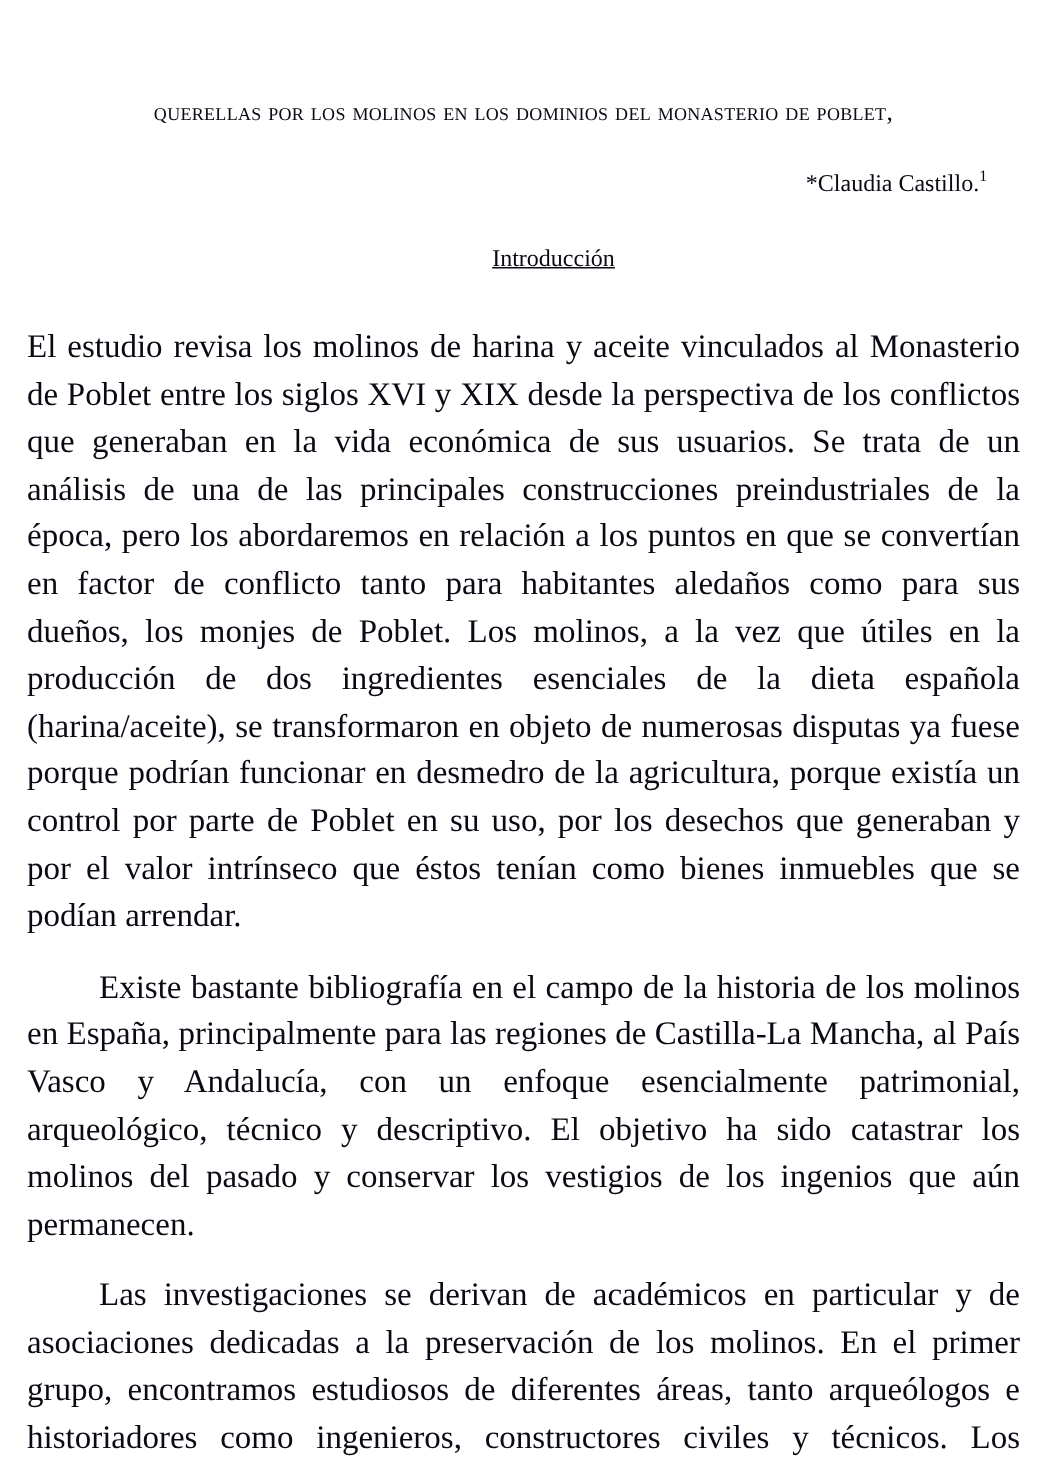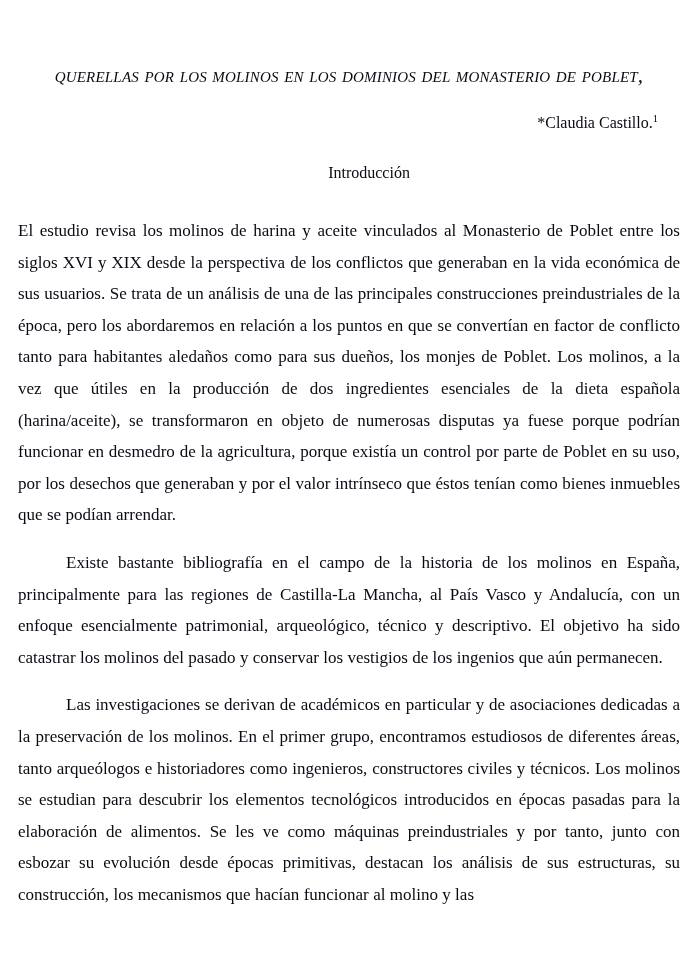--- a/index.html
+++ b/index.html
@@ -23,29 +23,28 @@
     position: absolute;
     left: 18px;
     top: 0;
     width: 662px;
   }
 
   
   .doc-title {
     margin: 0;
     padding-top: 62px;
-    font-size: 21px;
+    font-size: 17px;
     font-weight: normal;
     font-variant: small-caps;
     text-transform: lowercase;
     text-align: center;
     line-height: 26px;
     letter-spacing: 0.2px;
     color: #0a0a14;
-    font-style: italic;
   }
   .doc-title .tl-line {
     display: block;
   }
   
   .doc-title .caps {
     font-variant: normal;
     text-transform: uppercase;
   }
 
@@ -66,30 +65,31 @@
 
   
   .section-heading {
     margin: 0;
     padding-top: 26px;
     font-size: 16px;
     font-weight: normal;
     text-align: center;
     padding-left: 40px;
     line-height: 24px;
+    text-decoration: underline;
   }
 
   
   .body-text {
     padding-top: 30px;
   }
 
   .para {
     margin: 0;
-    font-size: 17px;
+    font-size: 22px;
     line-height: 31.6px;
     text-align: justify;
     text-justify: inter-word;
     hyphens: none;
     word-spacing: 0.1px;
   }
 
   .para.indent {
     text-indent: 48px;
   }

